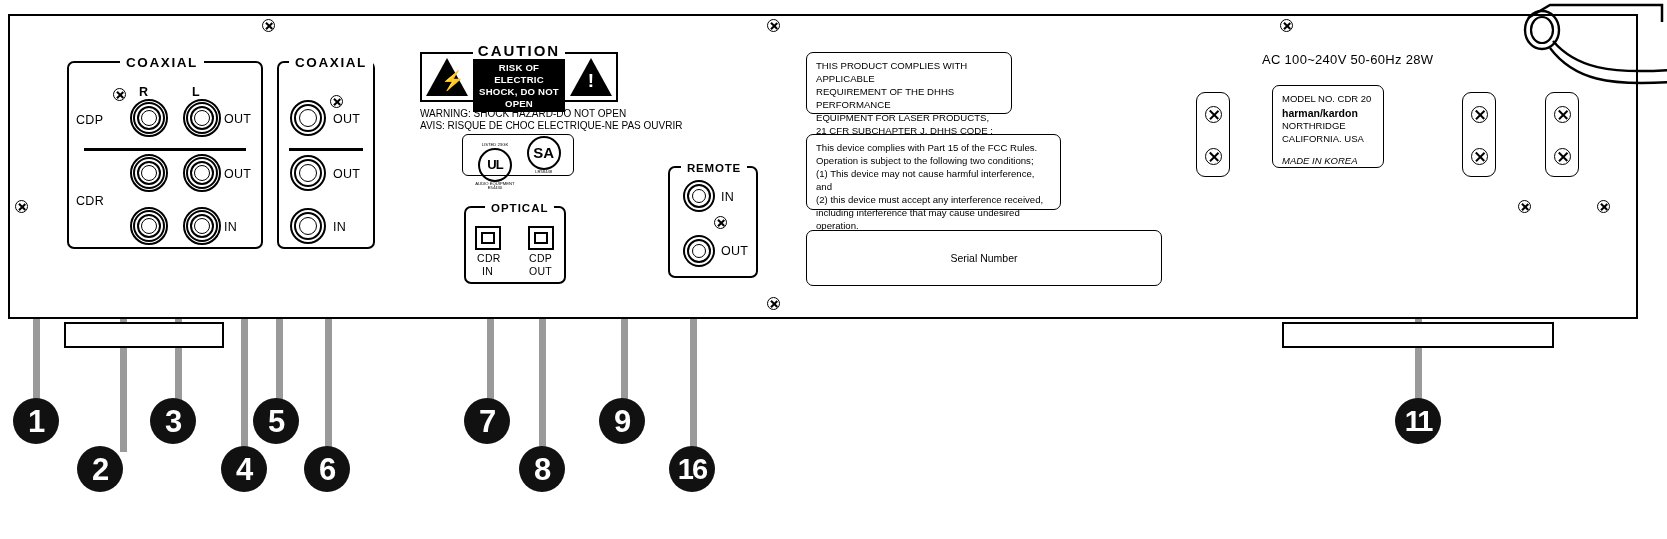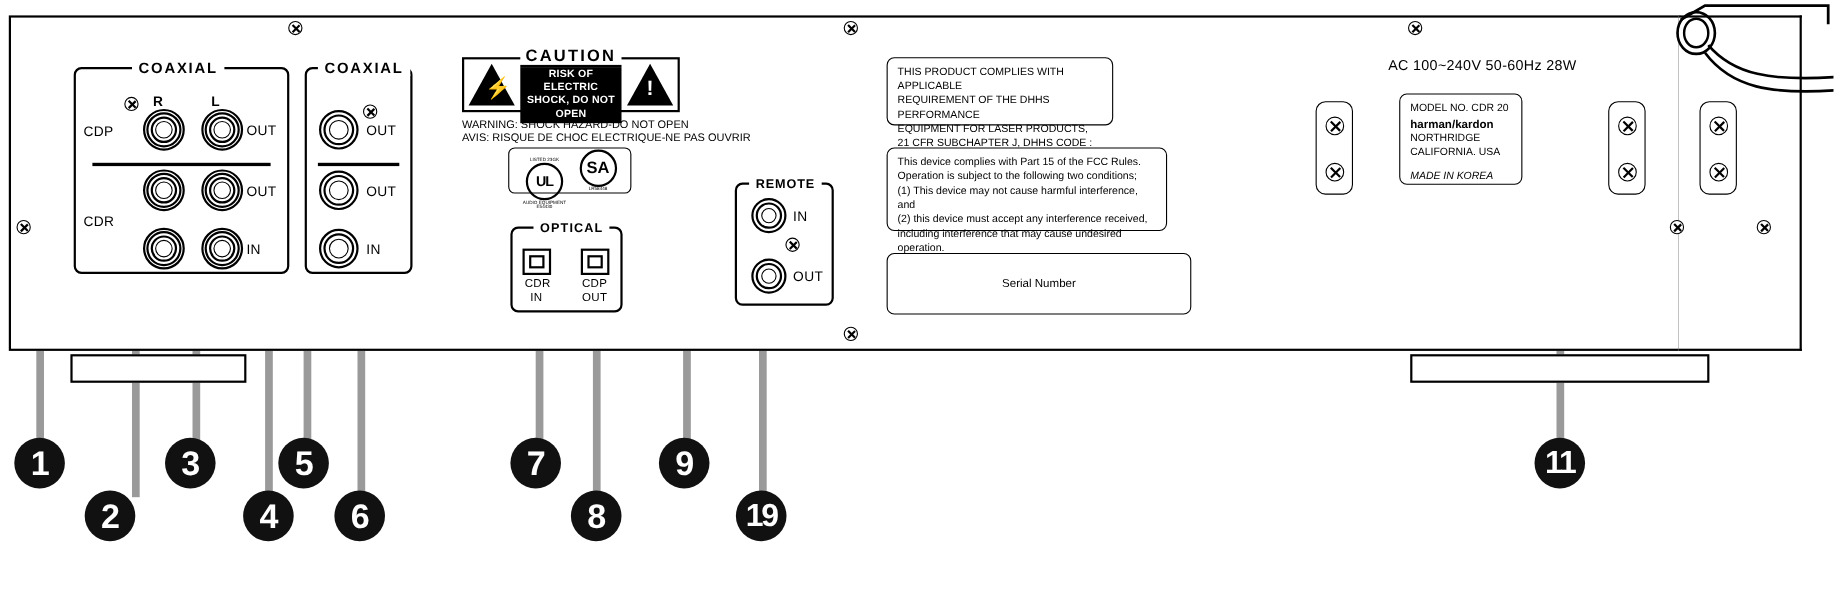--- a/index.html
+++ b/index.html
@@ -294,21 +294,21 @@
   </div>
 
   <div class="abs noticebox" style="left:806px;top:134px;width:255px;height:76px;">
     <div class="tiny">This device complies with Part 15 of the FCC Rules.</div>
     <div class="tiny">Operation is subject to the following two conditions;</div>
     <div class="tiny">(1) This device may not cause harmful interference, and</div>
     <div class="tiny">(2) this device must accept any interference received,</div>
     <div class="tiny">including interference that may cause undesired operation.</div>
   </div>
 
-  <div class="abs serialbox" style="left:806px;top:230px;width:277px;height:56px;">
+  <div class="abs serialbox" style="left:806px;top:230px;width:356px;height:56px;">
     <span>Serial Number</span>
   </div>
 
   <span class="abs lbl" style="left:1262px;top:52px;font-size:13px;">AC 100~240V 50-60Hz 28W</span>
 
   <div class="abs noticebox" style="left:1272px;top:85px;width:112px;height:83px;padding:7px 9px;">
     <div class="tiny" style="font-size:9.5px;">MODEL NO. CDR 20</div>
     <div class="tiny" style="font-size:10.5px;font-weight:bold;">harman/kardon</div>
     <div class="tiny" style="font-size:9.5px;">NORTHRIDGE</div>
     <div class="tiny" style="font-size:9.5px;">CALIFORNIA. USA</div>
@@ -348,19 +348,19 @@
   <div class="callout" style="left:464px;top:398px;">
     <span>7</span>
   </div>
   <div class="callout" style="left:519px;top:446px;">
     <span>8</span>
   </div>
   <div class="callout" style="left:599px;top:398px;">
     <span>9</span>
   </div>
   <div class="callout two-d" style="left:669px;top:446px;">
-    <span>19</span>
+    <span>16</span>
   </div>
   <div class="callout two-d" style="left:1395px;top:398px;">
     <span>11</span>
   </div>
 
 </div>
 
 </body></html>

